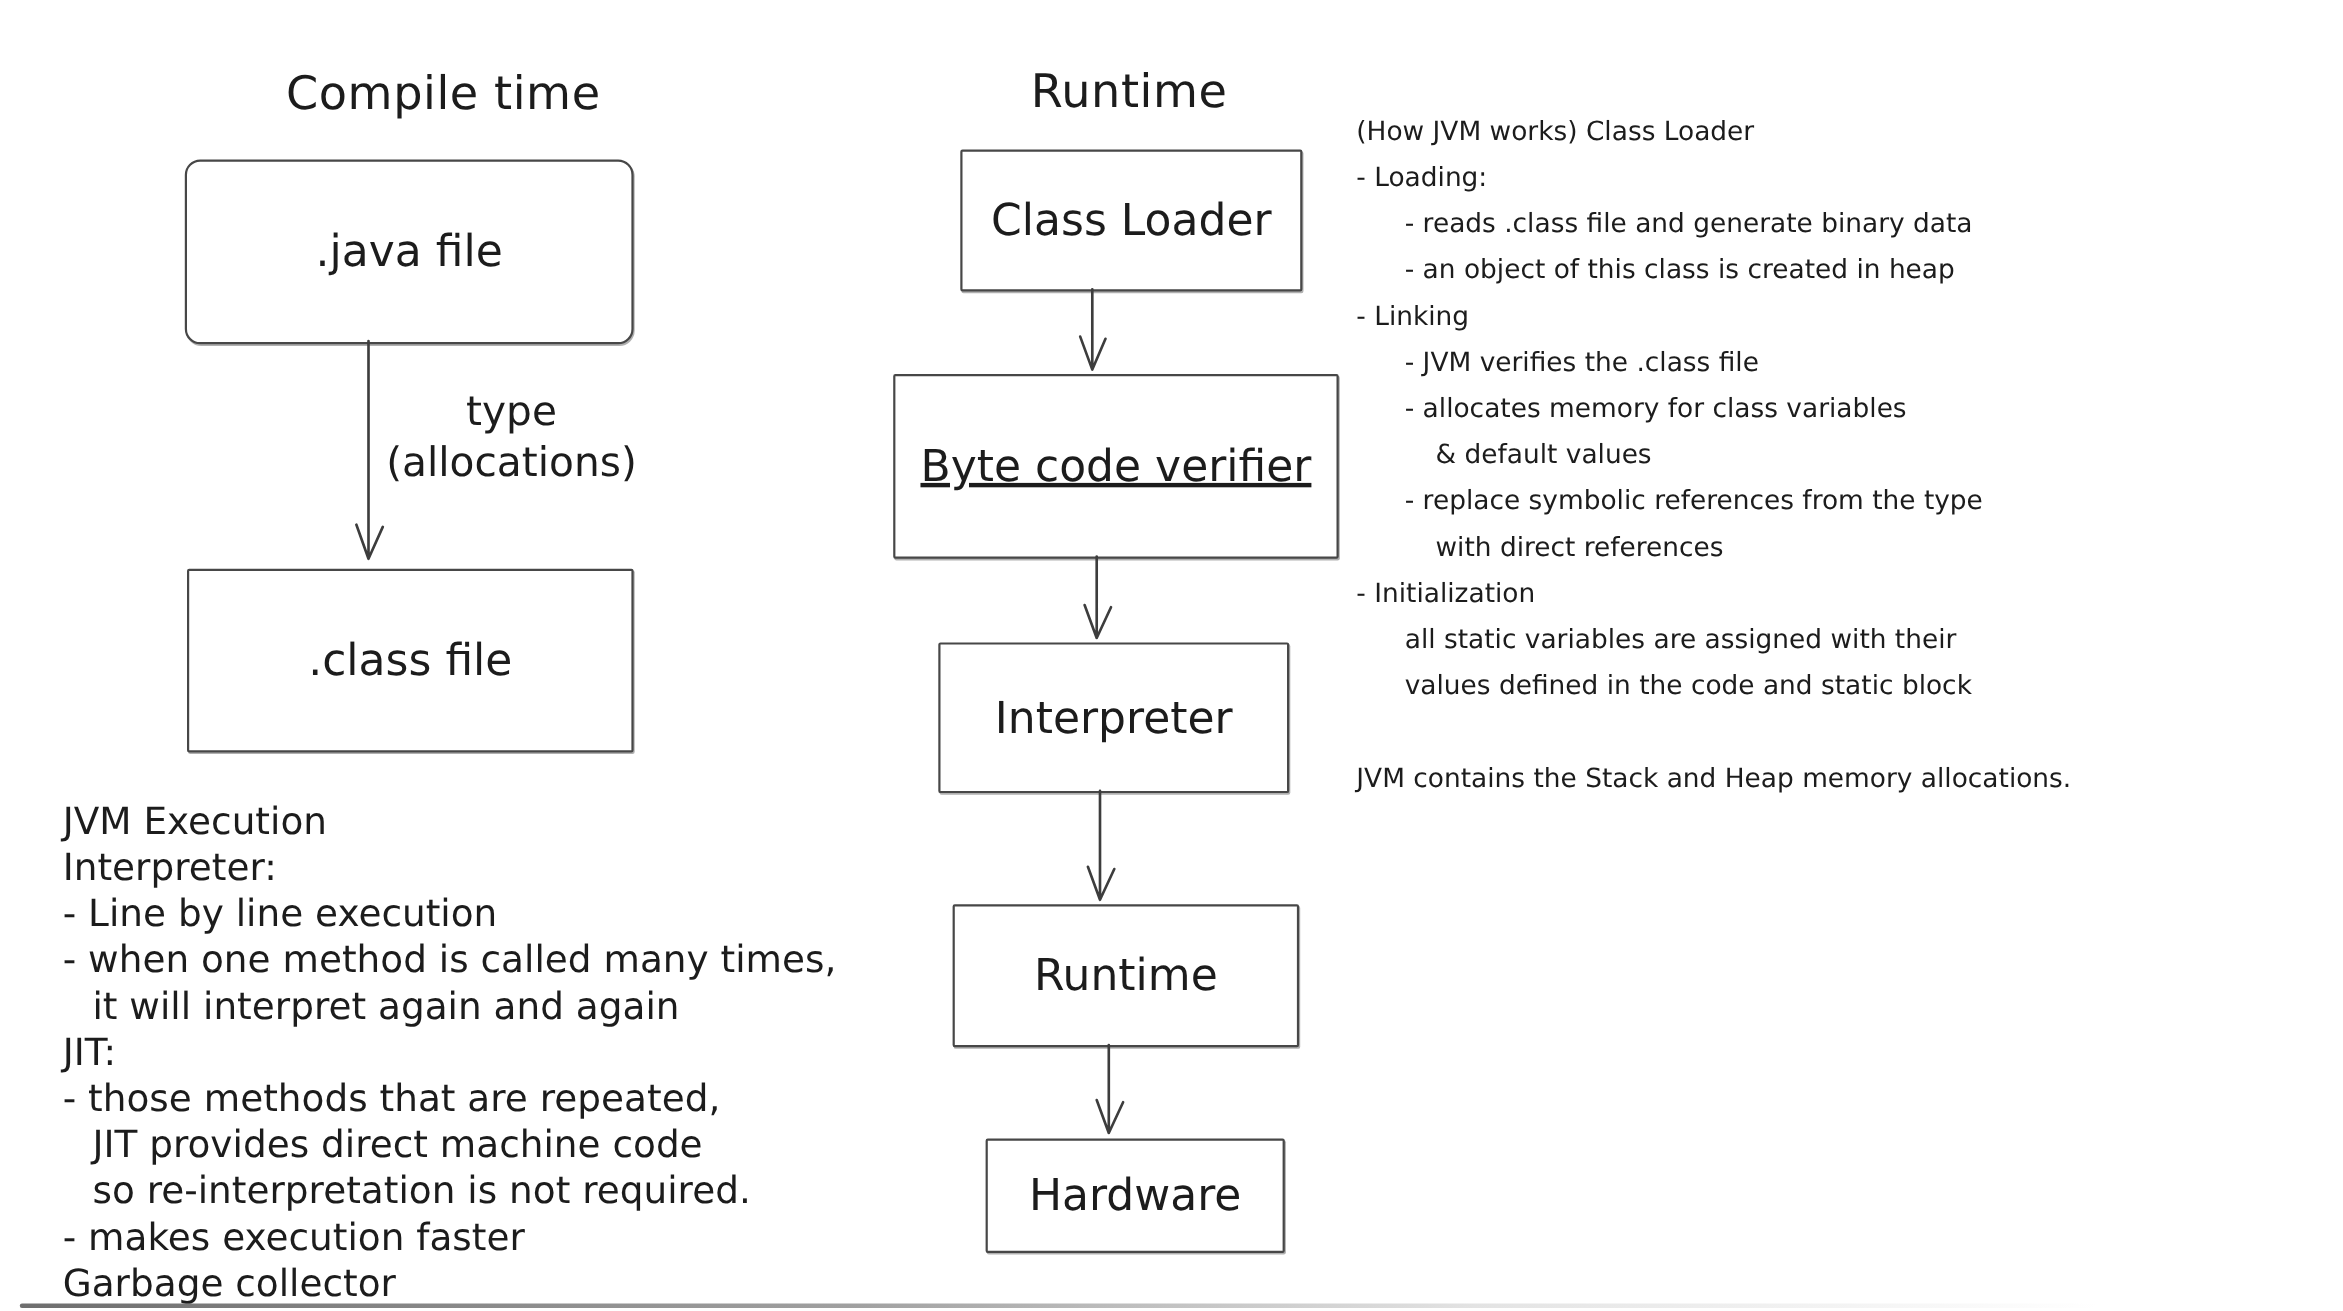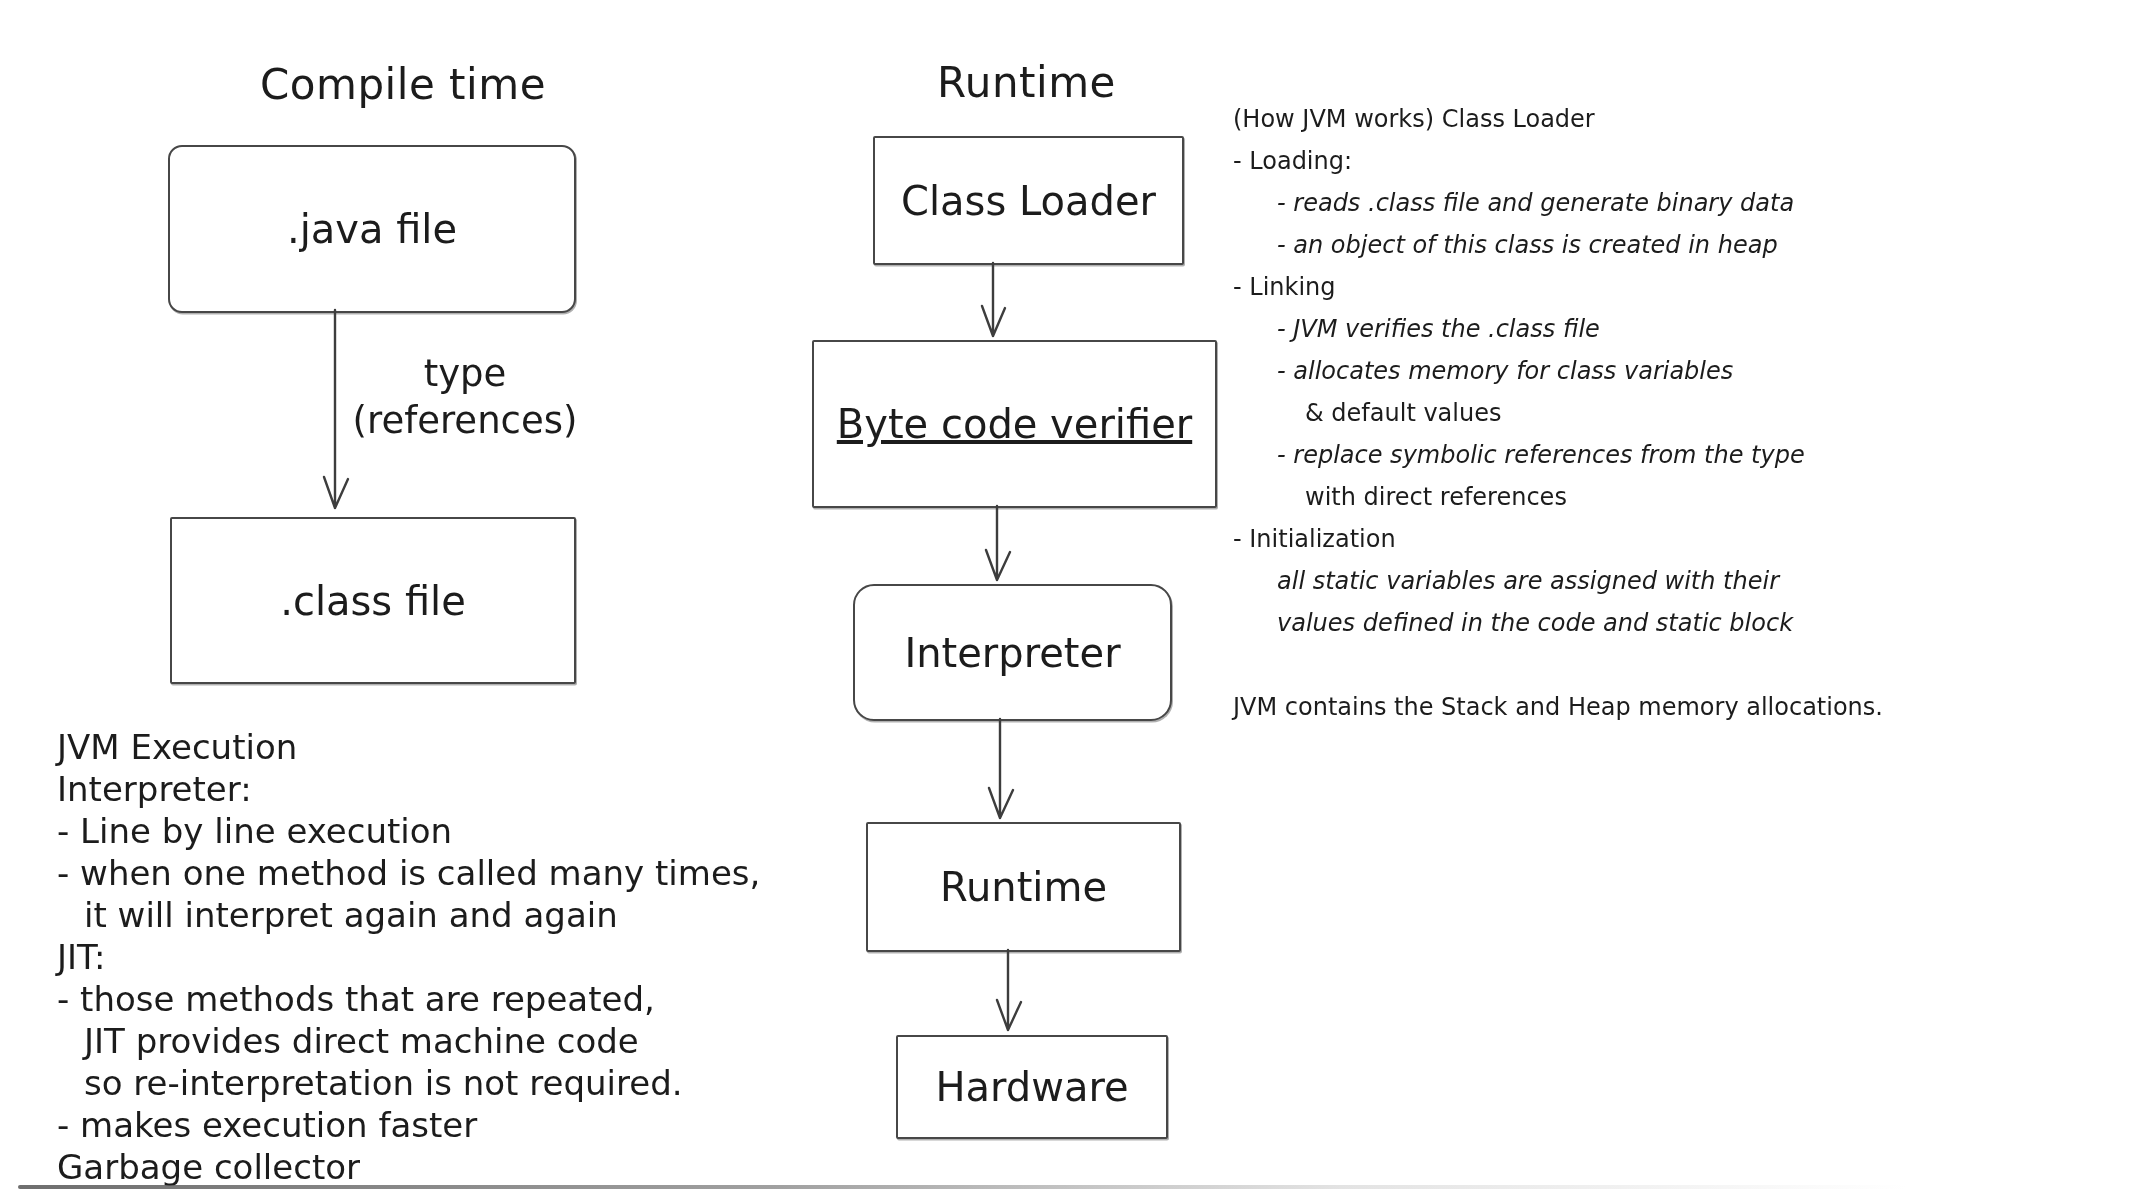--- a/index.html
+++ b/index.html
@@ -33,21 +33,21 @@
     left:330px; top:350px; width:270px;
     text-align:center;
     font-size:37px; line-height:47px;
     white-space:nowrap;
   }
   .notes { position:absolute; white-space:pre; }
   .notes .note-line { min-height:42px; }
   .left-notes  { left:57px;  top:726px; font-size:34px; line-height:42px; }
   .right-notes { left:1233px; top:98px; font-size:24px; line-height:42px; }
   .left-notes  .indent-1 { padding-left:27px; }
-  .right-notes .indent-1 { padding-left:44px;font-style:italic; }
+  .right-notes .indent-1 { padding-left:44px; }
   .right-notes .indent-2 { padding-left:72px; }
   .arrow-layer { position:absolute; left:0; top:0; width:2130px; height:1192px; pointer-events:none; }
   .arrow-layer path { stroke:#3d3d3d; stroke-width:2.4; fill:none; stroke-linecap:round; stroke-linejoin:round; }
   .crop-edge {
     position:absolute; left:18px; top:1185px; width:1890px; height:4px; border-radius:2px;
     background:linear-gradient(90deg, rgba(85,85,85,.85), rgba(120,120,120,.7) 40%, rgba(175,175,175,.35) 70%, rgba(225,225,225,0));
   }
 </style>
 </head>
 <body>
@@ -55,26 +55,26 @@
 <div class="canvas">
 
   <div class="heading" style="left:248px; top:60px;">Compile time</div>
   <div class="heading" style="left:925px; top:58px;">Runtime</div>
 
   <div class="node" style="left:168px; top:145px; width:404px; height:164px;border-radius:14px;">.java file</div>
   <div class="node" style="left:170px; top:517px; width:402px; height:163px;">.class file</div>
 
   <div class="arrow-label">
     <div>type</div>
-    <div>(references)</div>
+    <div>(allocations)</div>
   </div>
 
   <div class="node" style="left:853px; top:136px; width:307px; height:125px;margin-left:20px;">Class Loader</div>
   <div class="node" style="left:812px; top:340px; width:401px; height:164px;text-decoration:underline;">Byte code verifier</div>
-  <div class="node" style="left:853px; top:584px; width:315px; height:133px;border-radius:21px;">Interpreter</div>
+  <div class="node" style="left:853px; top:584px; width:315px; height:133px;">Interpreter</div>
   <div class="node" style="left:866px; top:822px; width:311px; height:126px;">Runtime</div>
   <div class="node" style="left:896px; top:1035px; width:268px; height:100px;">Hardware</div>
 
   <svg class="arrow-layer" viewBox="0 0 2130 1192">
     <path d="M335,310 L335,508 M324,477 L335,508 L348,479"></path>
     <path d="M993,263 L993,336 M982,306 L993,336 L1005,308"></path>
     <path d="M997,506 L997,580 M986,550 L997,580 L1010,552"></path>
     <path d="M1000,719 L1000,818 M989,788 L1000,818 L1013,790"></path>
     <path d="M1008,950 L1008,1030 M997,1000 L1008,1030 L1021,1002"></path>
   </svg>

